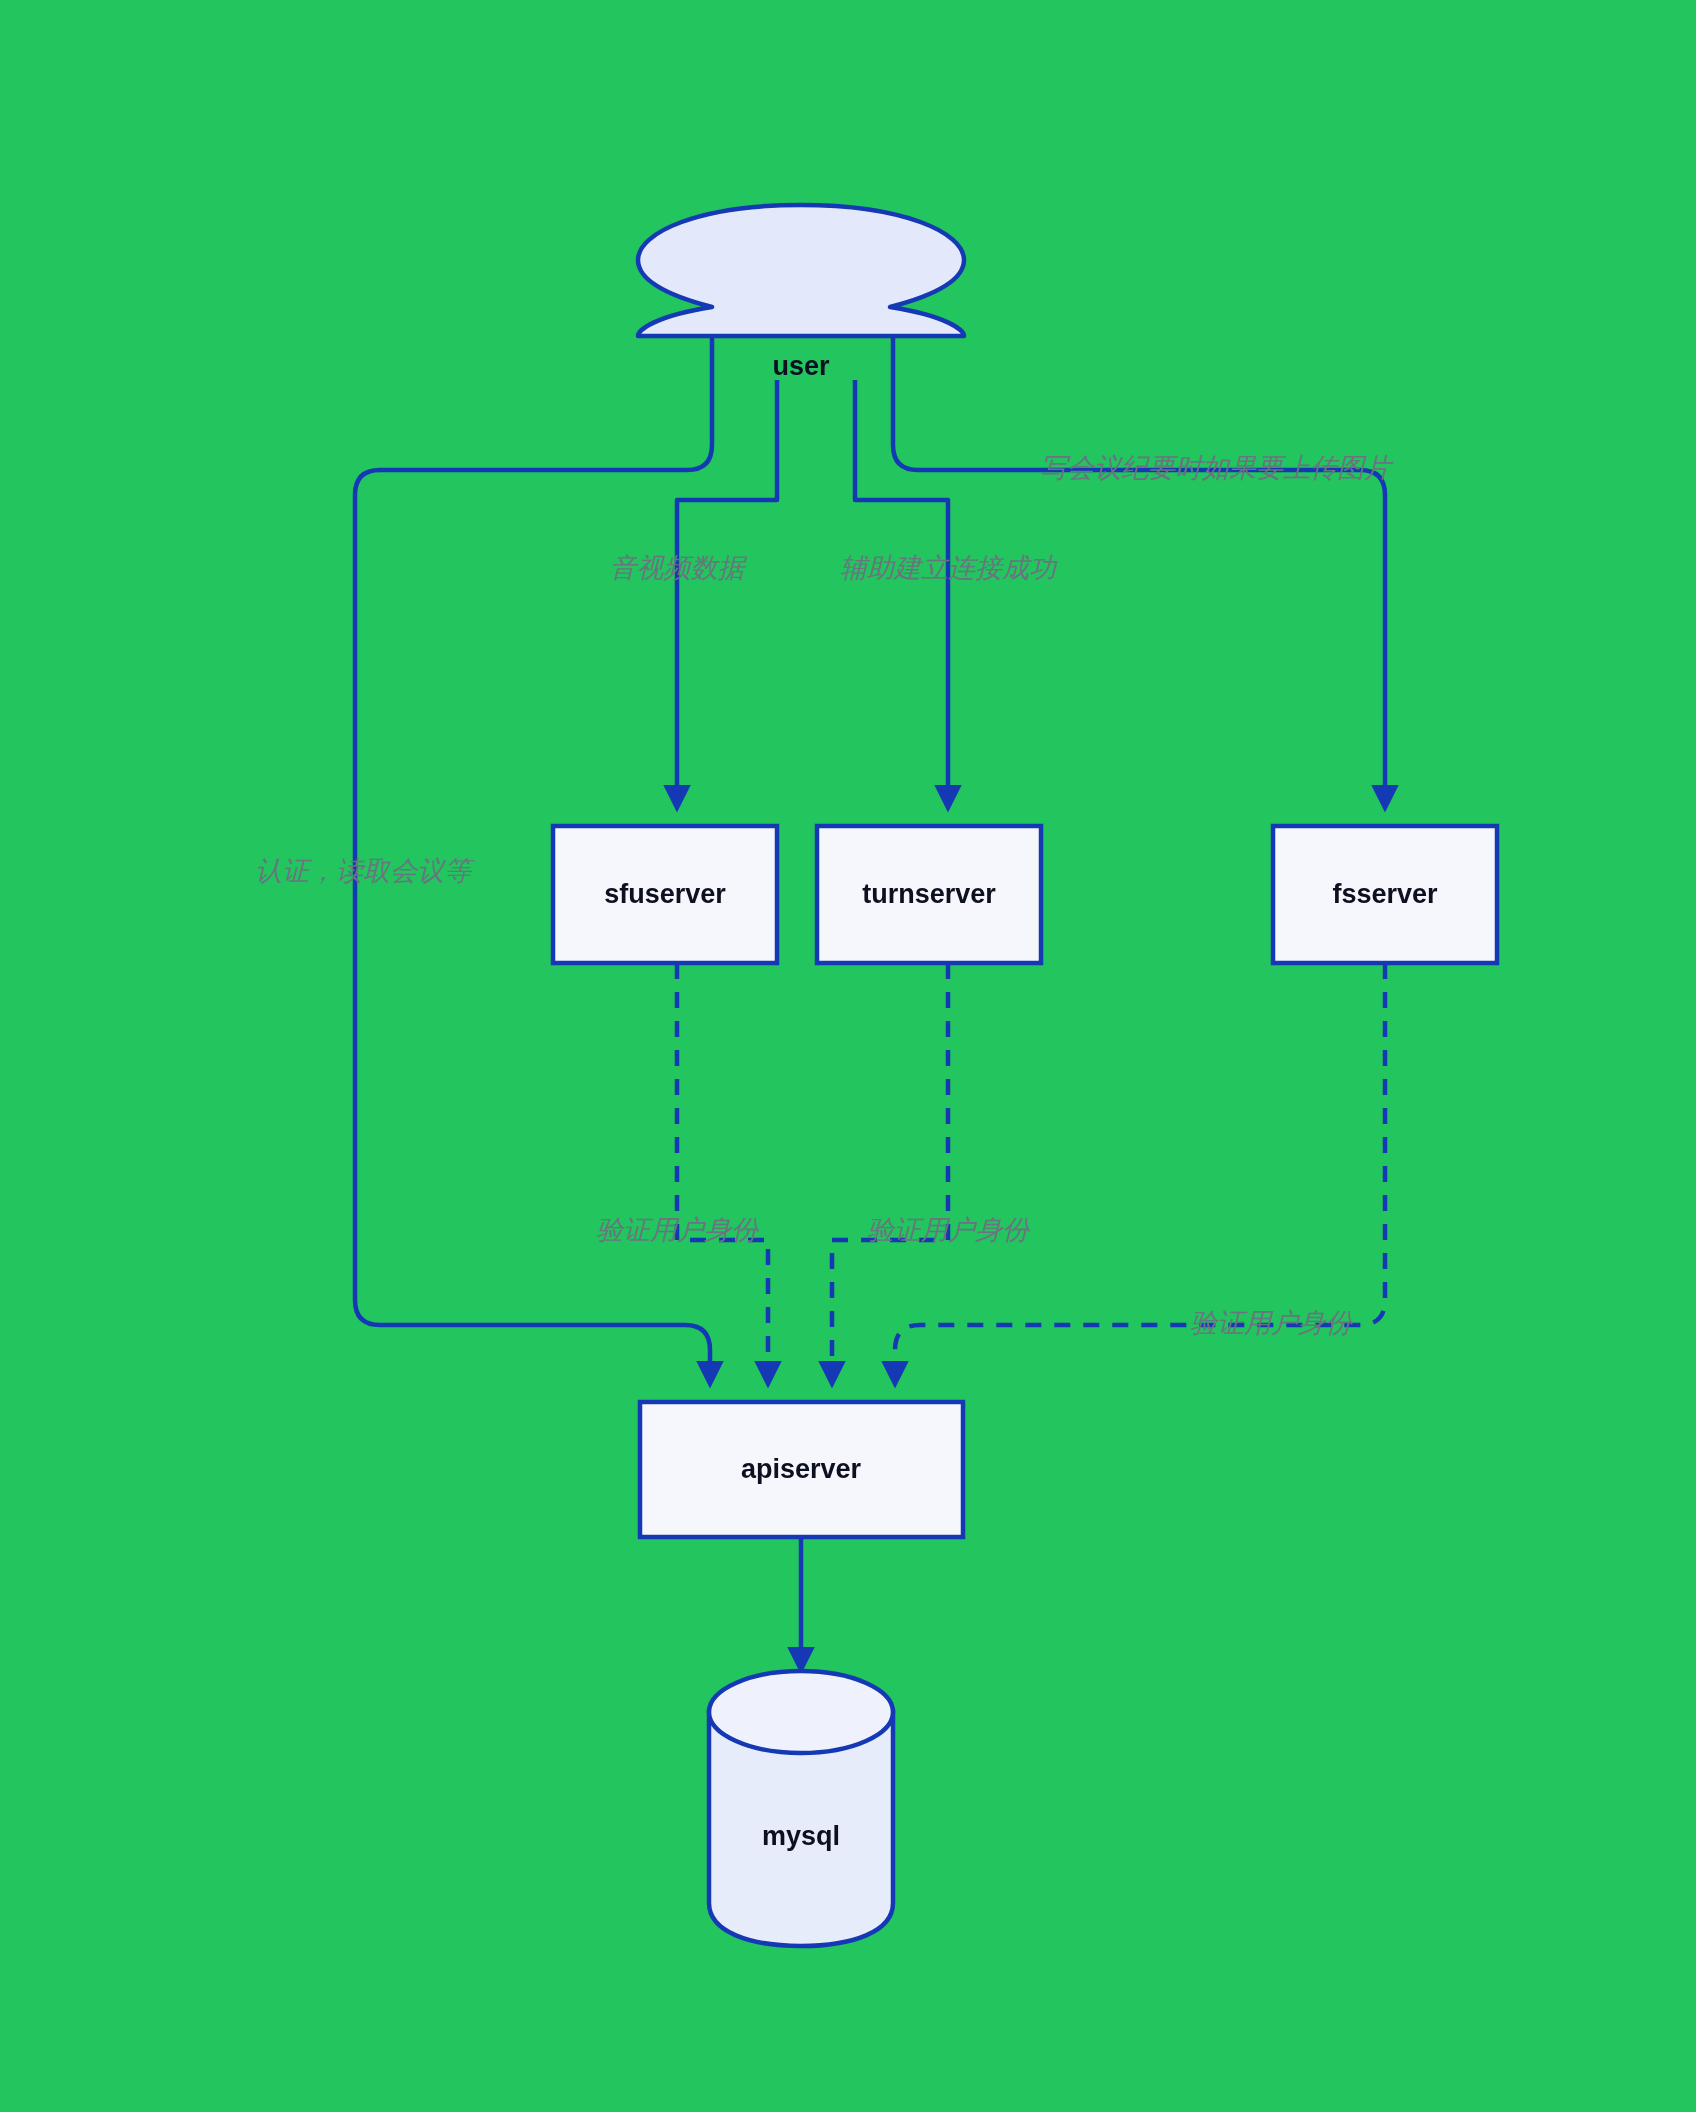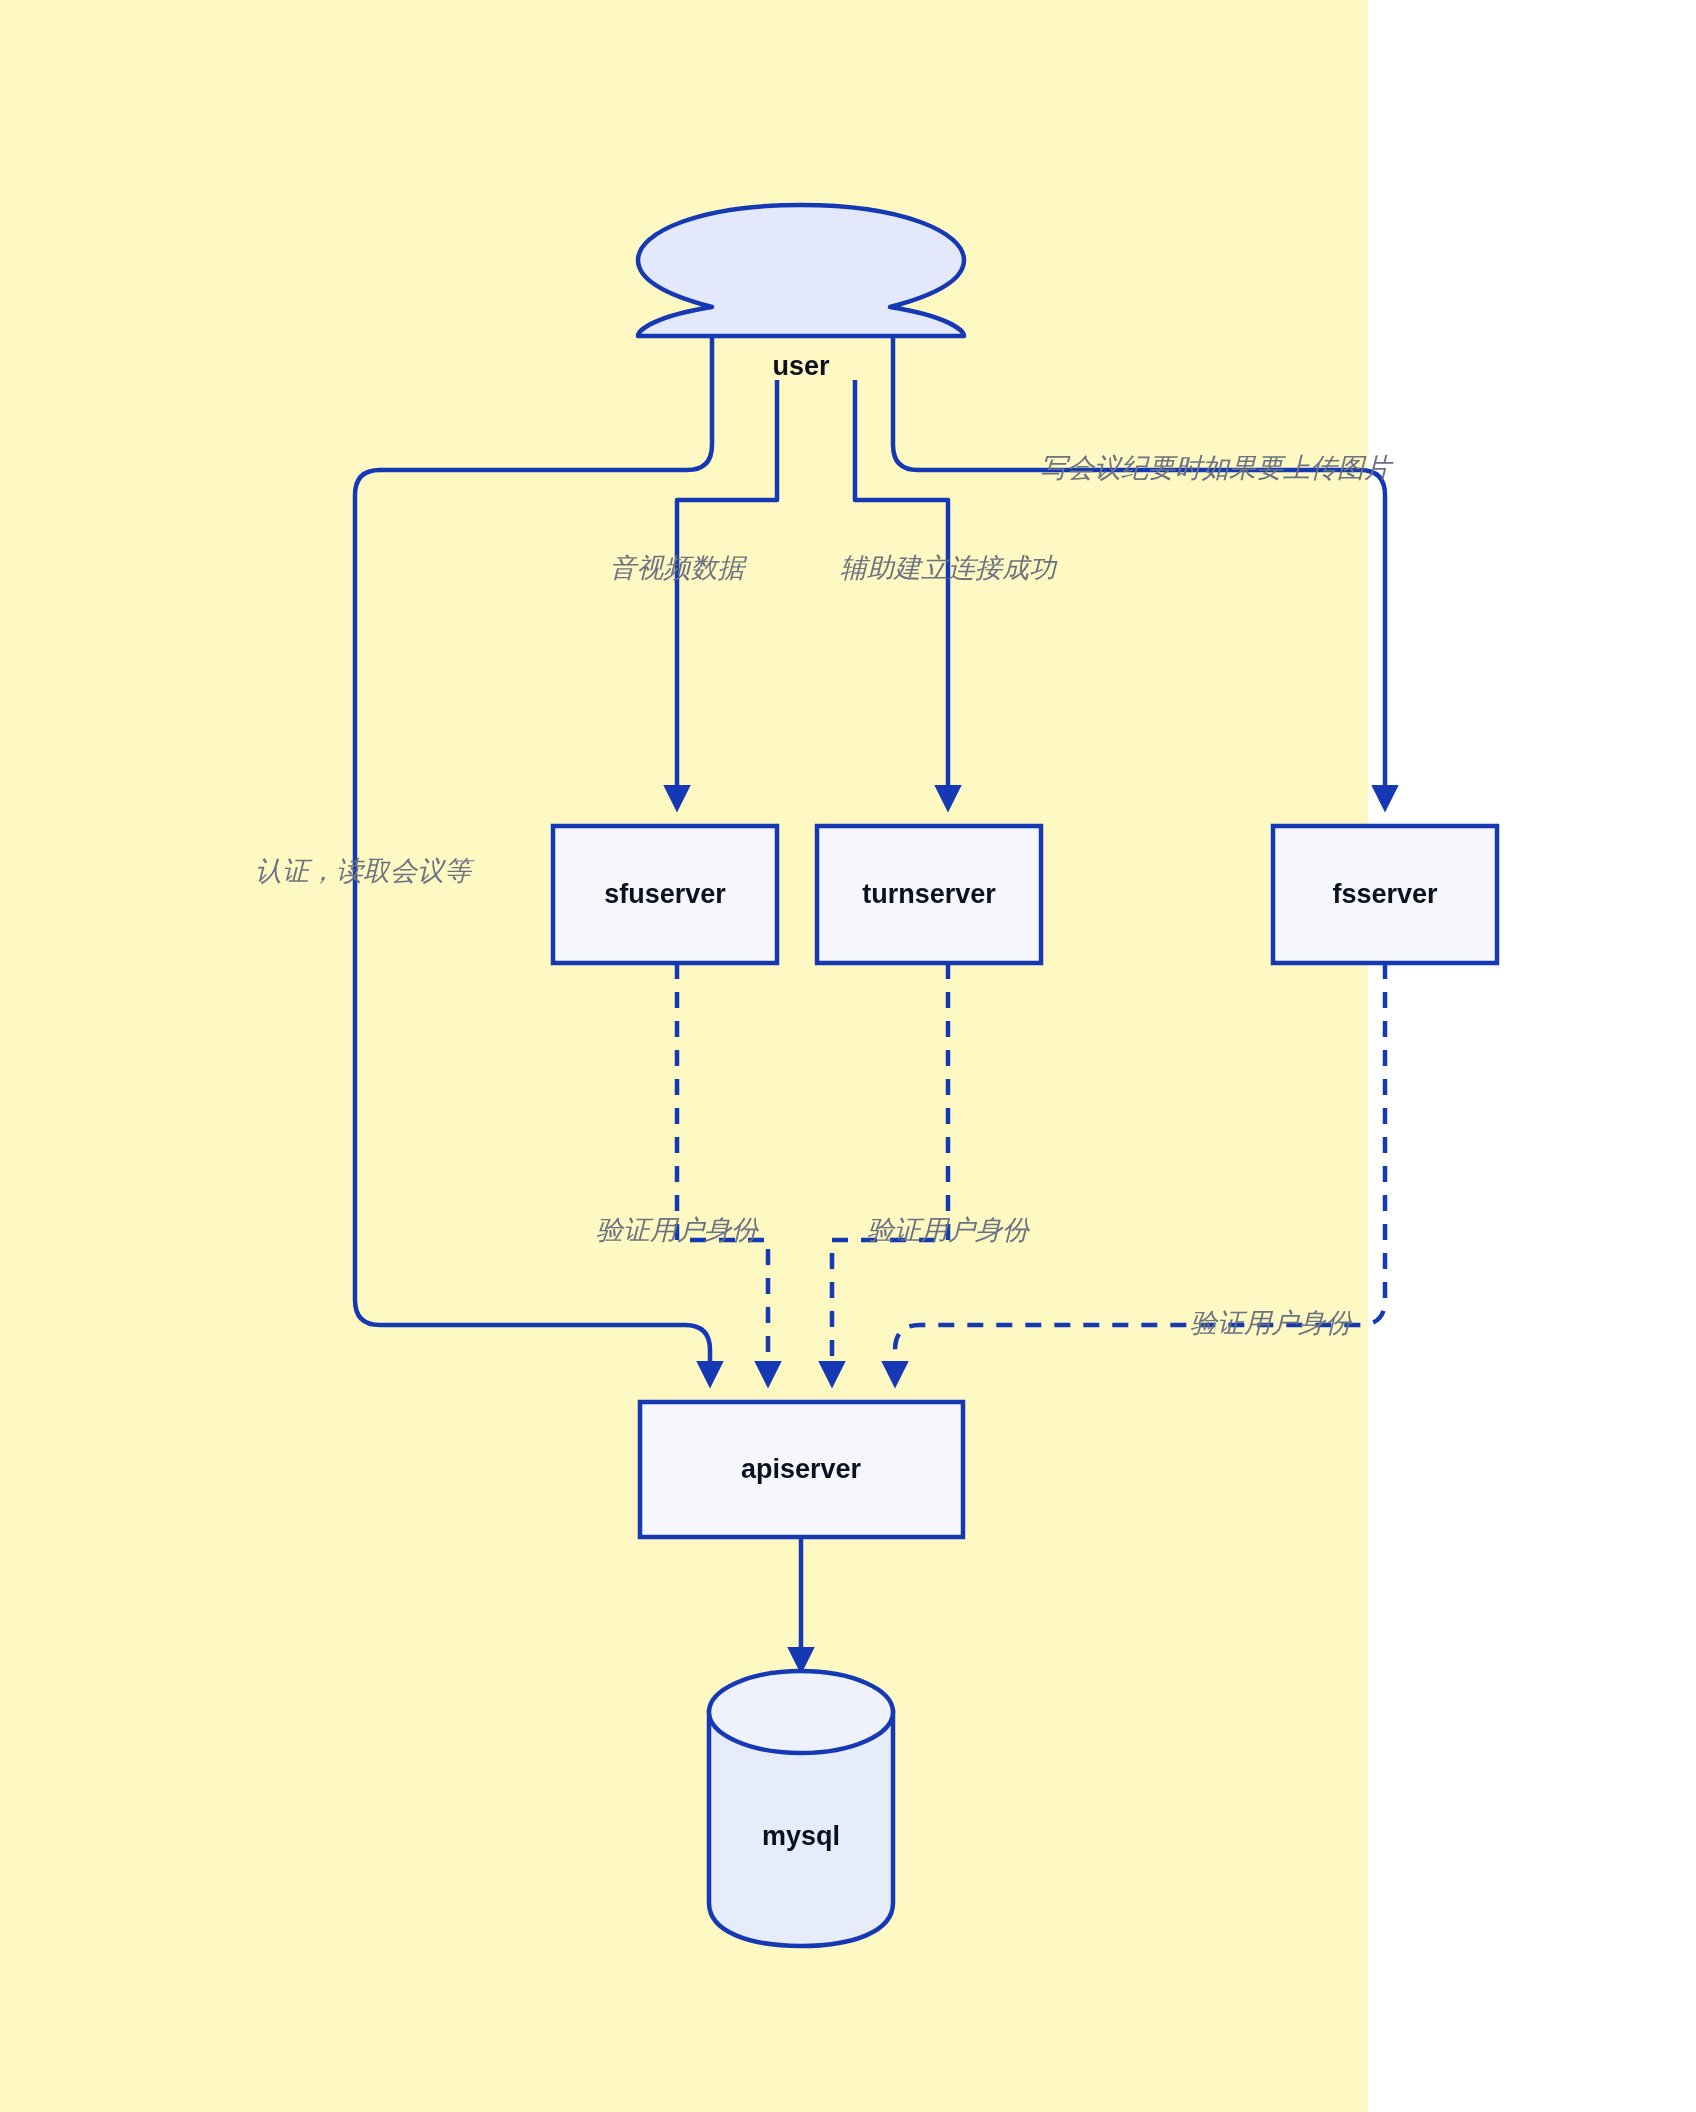--- a/index.html
+++ b/index.html
@@ -9,23 +9,23 @@
     background: #ffffff;
   }
   body {
     width: 1696px;
     height: 2112px;
     font-family: "Liberation Sans", sans-serif;
     overflow: hidden;
   }
   #diagram-root {
     position: relative;
-    width: 1368px;
+    width: 1696px;
     height: 2112px;
-    background: #fef9c3;
+    background: #22c55e;
   }
   svg#diagram-svg {
     display: block;
     width: 1696px;
     height: 2112px;
   }
   .node-label {
     font-family: "Liberation Sans", sans-serif;
     font-weight: bold;
     font-size: 27px;

